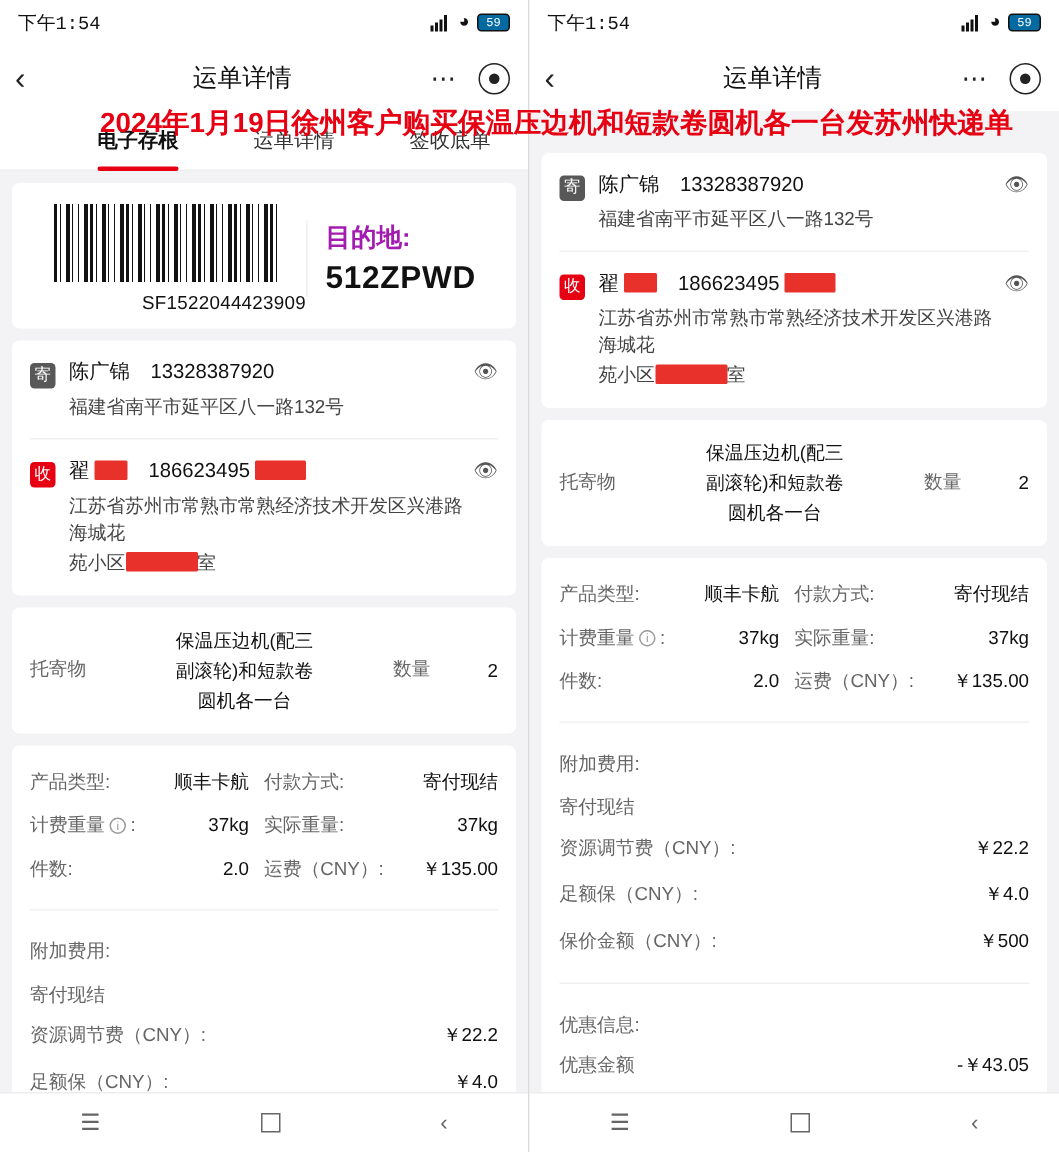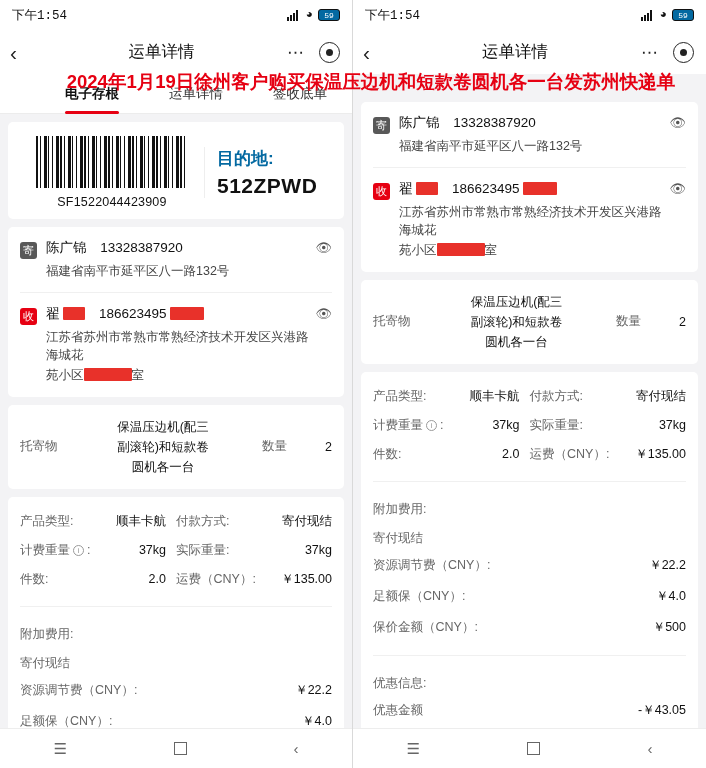--- a/index.html
+++ b/index.html
@@ -74,23 +74,23 @@
   
   .barcode-row { display:flex; align-items: center; padding: 14px 0 10px 0; }
   .barcode-box { flex: 1; }
   .barcode {
     height: 52px; width: 152px; margin: 0 auto;
     background: repeating-linear-gradient(to right,
       #111 0 2px, #fff 2px 4px, #111 4px 5px, #fff 5px 8px,
       #111 8px 11px, #fff 11px 12px, #111 12px 13px, #fff 13px 16px,
       #111 16px 17px, #fff 17px 20px, #111 20px 23px, #fff 23px 24px);
   }
-  .barcode-num { text-align:center; font-size: 12.5px; color:#111; margin-top: 7px; letter-spacing: .2px; }
+  .barcode-num { text-align:right; font-size: 12.5px; color:#111; margin-top: 7px; letter-spacing: .2px; }
   .dest-box { width: 128px; padding-left: 12px; border-left: 1px solid #eee; }
-  .dest-label { font-size: 17px; font-weight: 700; color:#0369a1; }
+  .dest-label { font-size: 17px; font-weight: 700; color:#a21caf; }
   .dest-code { font-size: 21px; font-weight: 700; color:#111; margin-top: 4px; letter-spacing: .5px; }
 
   
   .addr { padding: 12px 0; }
   .addr + .addr { border-top: 1px solid #f0f0f0; }
   .addr-line { display:flex; align-items: flex-start; }
   .tagbox { width: 20px; flex: 0 0 20px; padding-top: 1px; }
   .tag {
     display:inline-block; width: 17px; height: 17px; line-height: 17px; text-align: center;
     font-size: 11px; color:#fff; border-radius: 3px;

